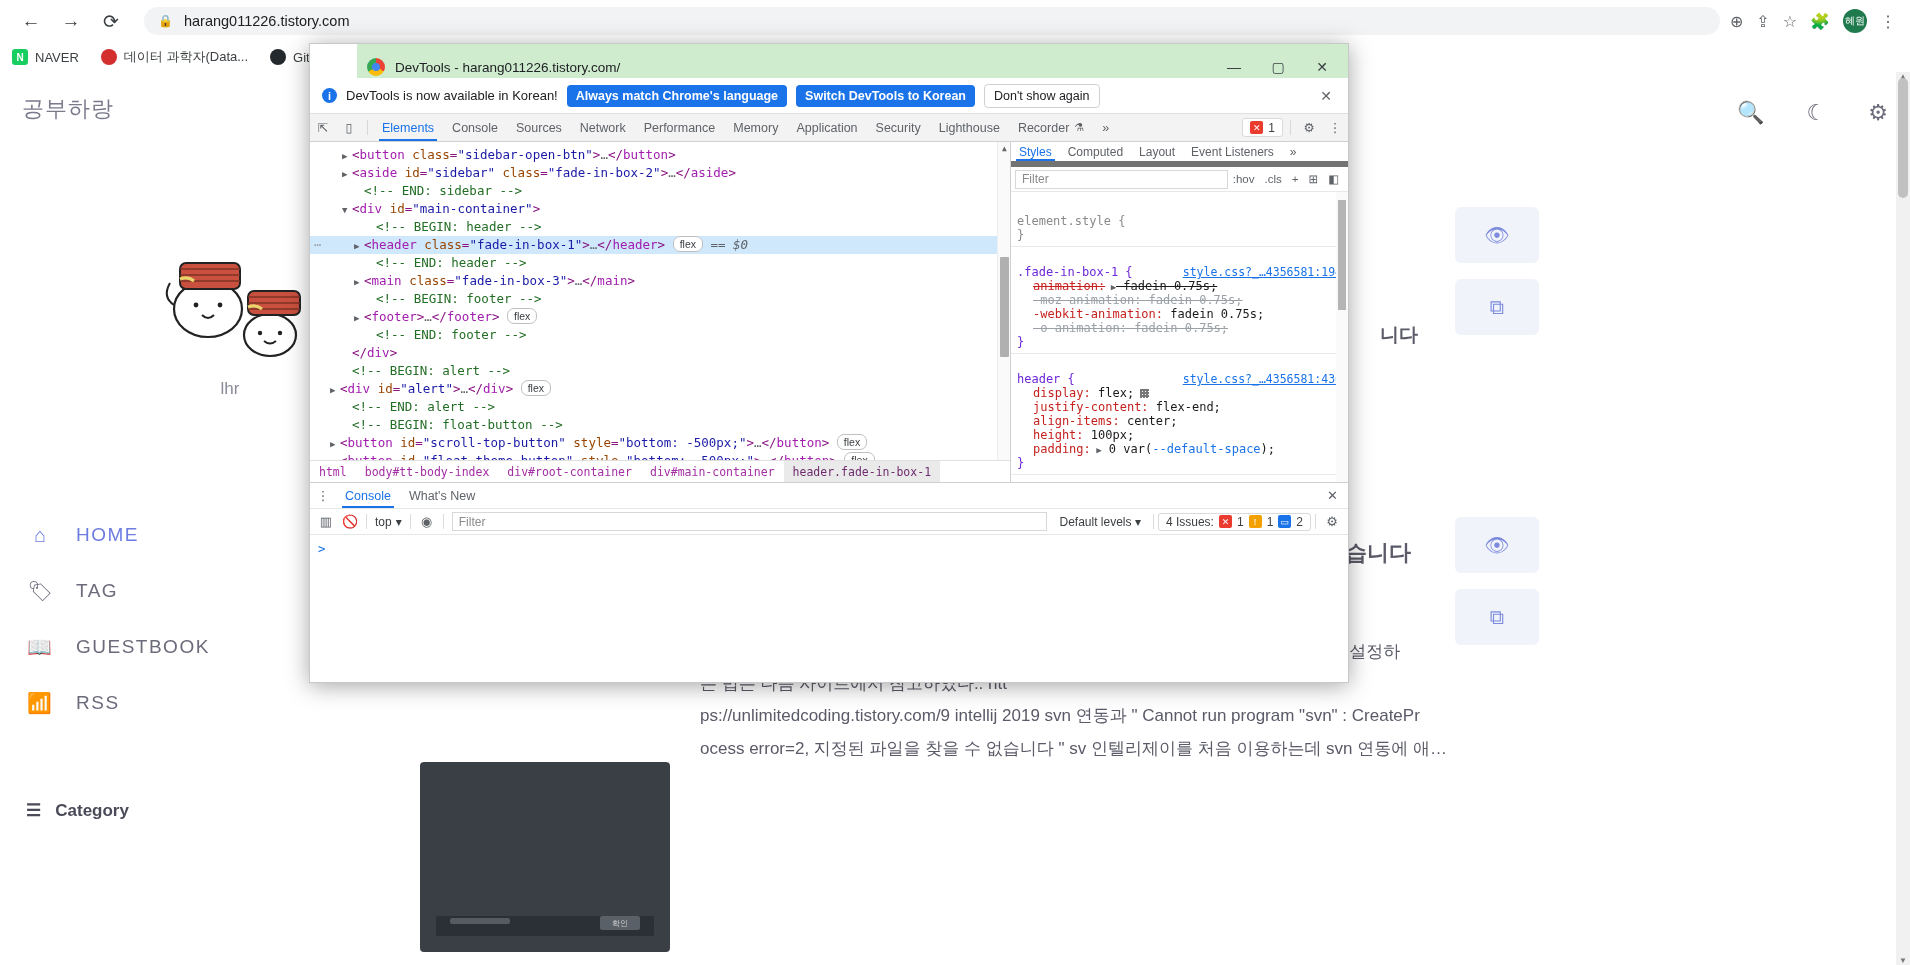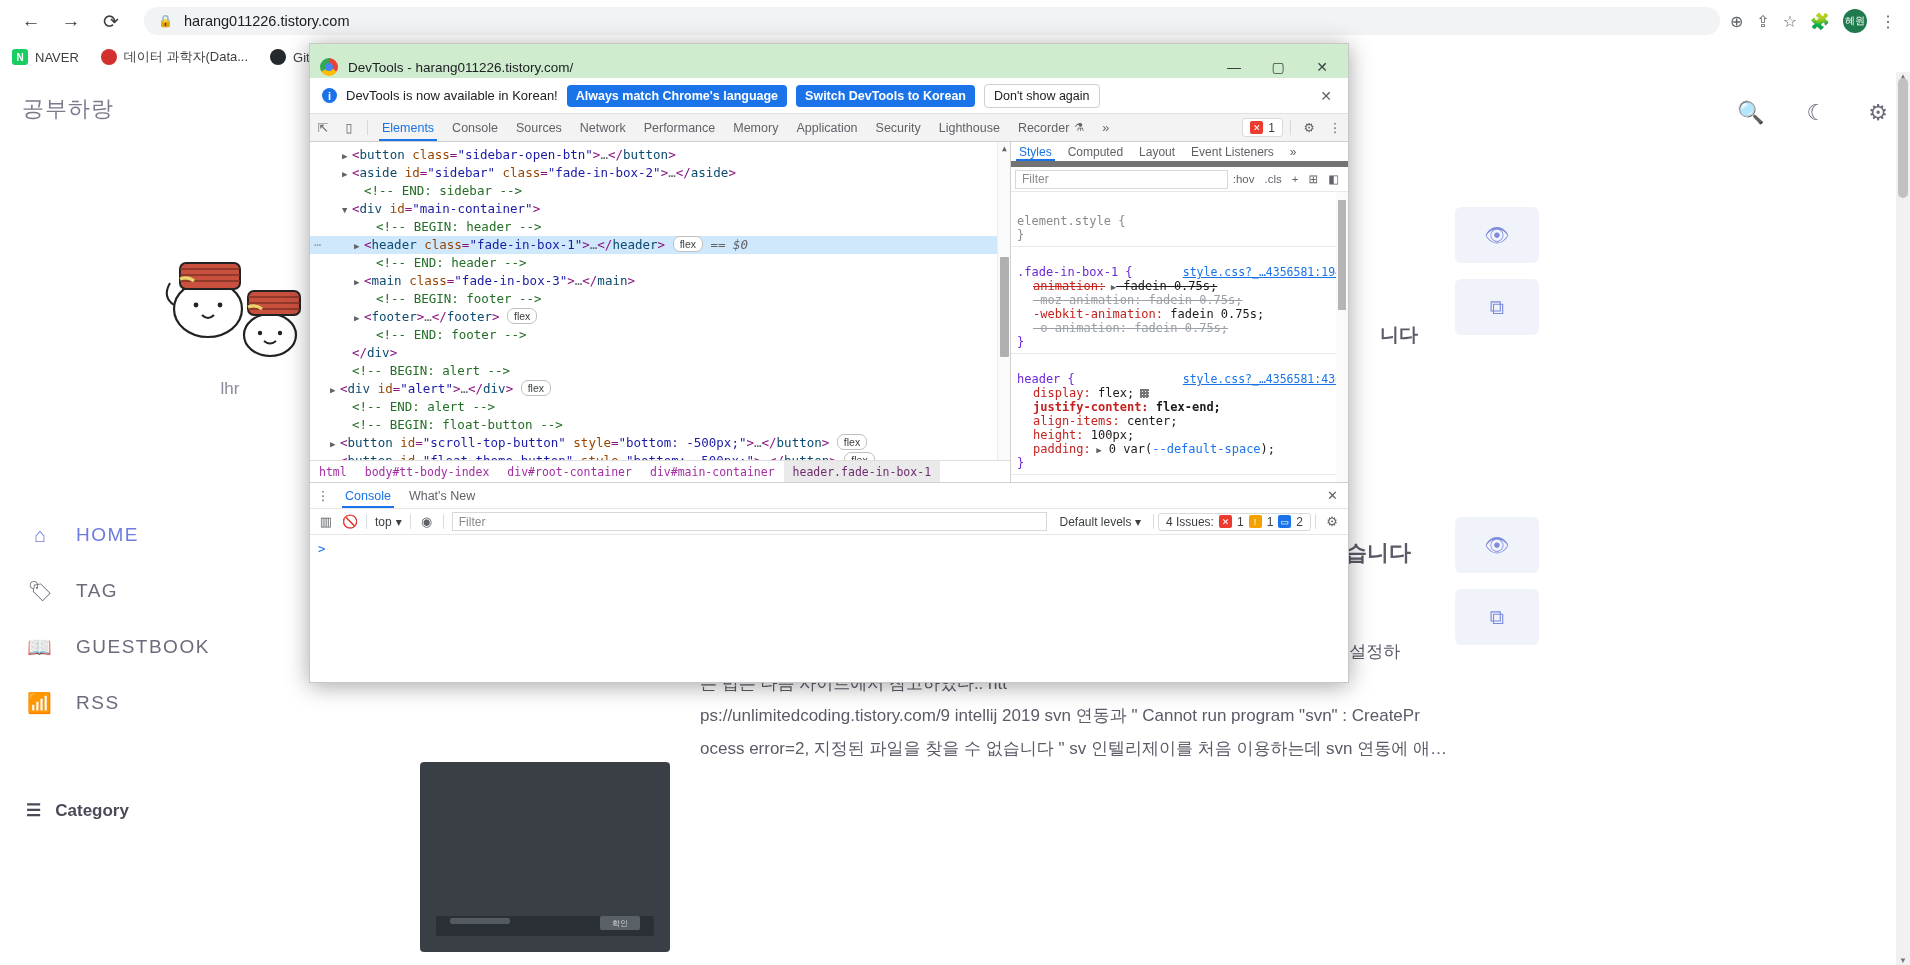--- a/index.html
+++ b/index.html
@@ -74,20 +74,21 @@
 
   
   .devtools{
     position:absolute; left:309px; top:43px; width:1040px; height:640px;
     background:#fff; box-shadow:0 3px 22px rgba(0,0,0,.35);
     border:1px solid #c8c8c8; display:flex; flex-direction:column;
   }
   .dt-titlebar{
     height:34px; background:#cfeccf; display:flex; align-items:center; padding:12px 4px 0 10px;
     flex:none;
+    margin-left:47px;
   }
   .dt-title{ font-size:13.5px; color:#202124; margin-left:10px; flex:1;}
   .dt-logo{ width:18px;height:18px;border-radius:50%;
             background:conic-gradient(#ea4335 0 33%, #fbbc05 0 66%, #34a853 0 100%);
             position:relative; flex:none;}
   .dt-logo::after{ content:""; position:absolute; inset:5px; background:#4285f4; border-radius:50%;}
   .win-btn{ width:44px;height:32px; display:flex;align-items:center;justify-content:center;
             font-size:14px; color:#3c4043; }
 
   .dt-infobar{
@@ -124,21 +125,21 @@
 
   
   .dt-main{ flex:1; display:flex; min-height:0; }
   .dom-pane{ width:700px; background:#fff; position:relative; overflow:hidden;
              font-family:"DejaVu Sans Mono", monospace; font-size:12.5px; }
   .dom-scroll{ padding:4px 0 0 0; }
   .dom-row{ height:18px; line-height:18px; white-space:nowrap; padding-left:8px; position:relative;}
   .dom-row.sel{ background:#cfe8fc; }
   .dom-dots{ position:absolute; left:4px; color:#9aa0a6; font-size:12px; }
   .tri{ display:inline-block; width:10px; color:#5f6368; font-size:9px; }
-  .tag{ color:#0c4a6e; }
+  .tag{ color:#a21caf; }
   .attr{ color:#994500; }
   .val{ color:#1a1aa6; }
   .punct{ color:#881280; }
   .cmt{ color:#236e25; }
   .ell{ color:#5f6368; }
   .flexbadge{ display:inline-block; border:1px solid #c0c0c0; border-radius:7px;
               padding:0 6px; font-size:10.5px; color:#3c4043; background:#fff;
               font-family:"Liberation Sans",sans-serif; line-height:14px; vertical-align:1px;}
   .dollar{ color:#5f6368; font-style:italic; }
 
@@ -468,21 +469,21 @@
               <div style="padding-left: 16px;"><span class="prop">-webkit-animation:</span><span class="pval"> fadein 0.75s;</span></div>
               <div style="padding-left: 16px;"><span class="prop strike dim">-o-animation:</span><span class="pval strike dim"> fadein 0.75s;</span></div>
               <div class="sel-dark">}</div>
             </div>
             <div class="css-rule">
               <div class="rule-head">
                 <span class="sel-dark">header {</span>
                 <span class="src-link">style.css?_…4356581:436</span>
               </div>
               <div style="padding-left: 16px;"><span class="prop">display:</span><span class="pval"> flex;</span><span class="grid-ico" style="margin-left: 6px;"></span></div>
-              <div style="padding-left: 16px; font-weight: bold;"><span class="prop">justify-content:</span><span class="pval"> flex-end;</span></div>
+              <div style="padding-left: 16px;"><span class="prop">justify-content:</span><span class="pval"> flex-end;</span></div>
               <div style="padding-left: 16px;"><span class="prop">align-items:</span><span class="pval"> center;</span></div>
               <div style="padding-left: 16px;"><span class="prop">height:</span><span class="pval"> 100px;</span></div>
               <div style="padding-left: 16px;"><span class="prop">padding:</span><span class="expander"> ▶</span><span class="pval"> 0 var(<span class="varname">--default-space</span>);</span></div>
               <div class="sel-dark">}</div>
             </div>
             <div class="css-rule">
               <div class="rule-head">
                 <span class="sel-gray">article, aside,</span>
                 <span class="src-link">style.css?_…4356581:102</span>
               </div>

